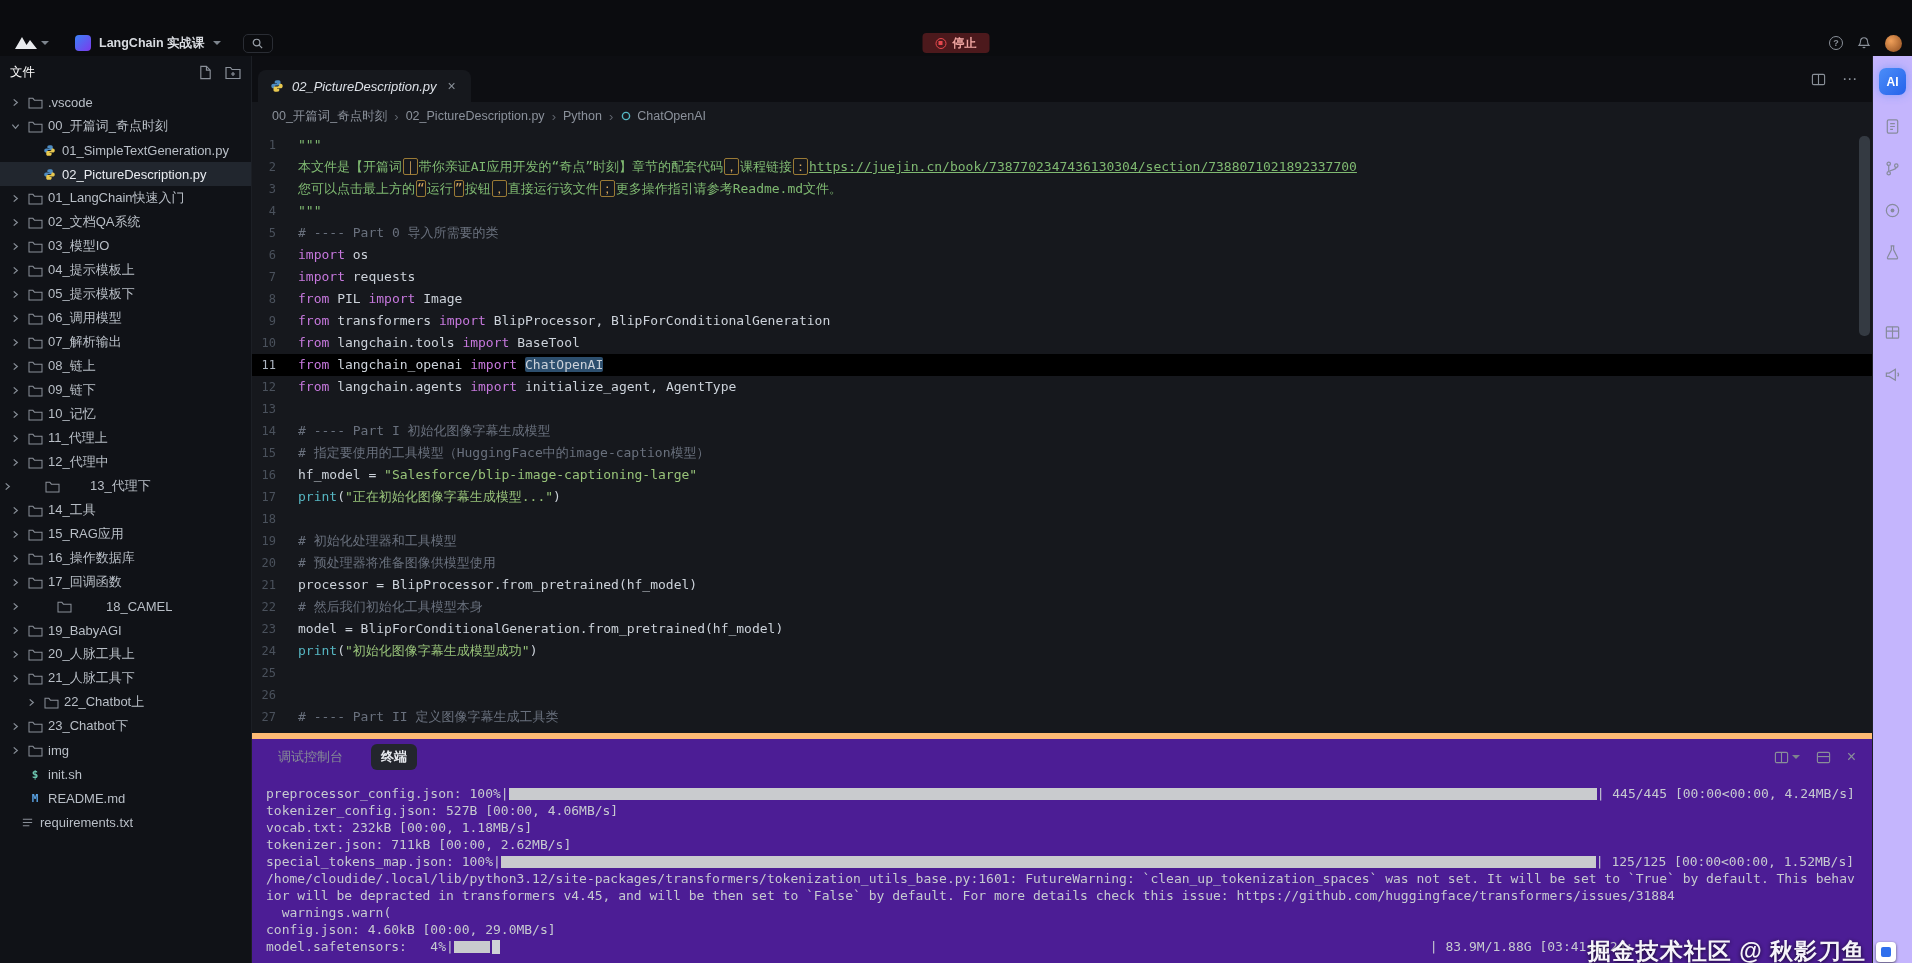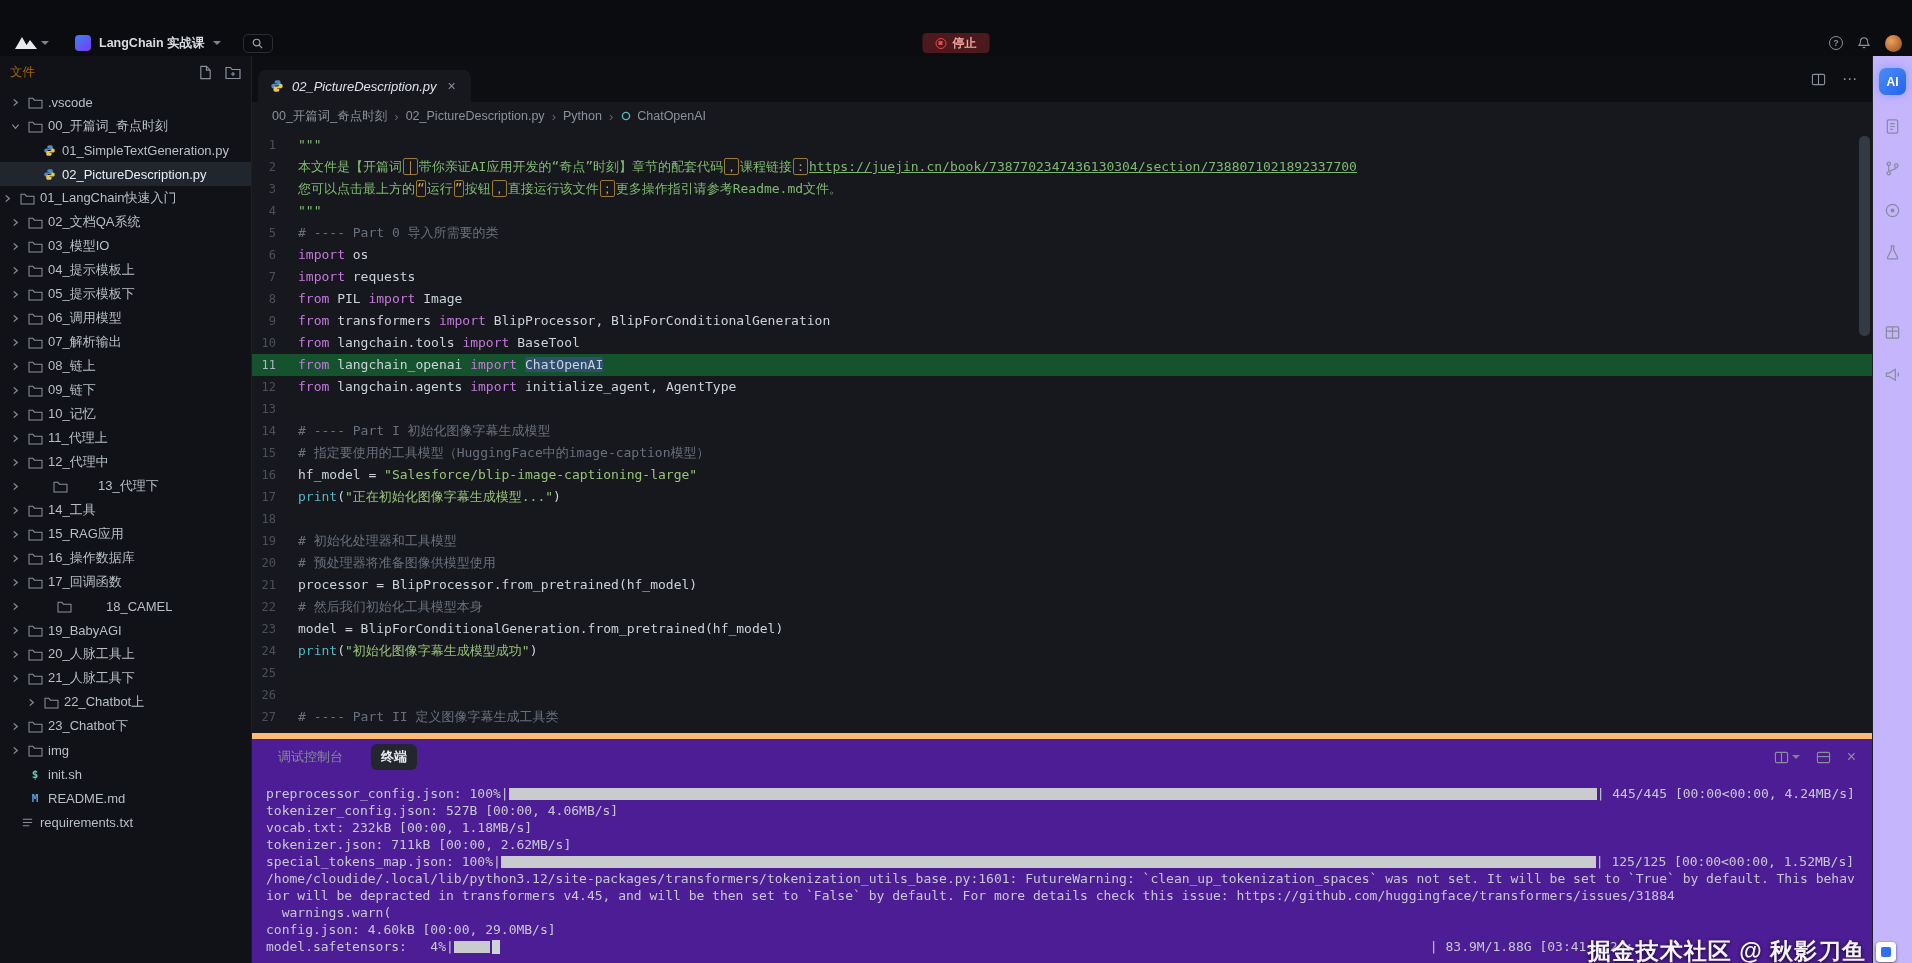--- a/index.html
+++ b/index.html
@@ -26,21 +26,21 @@
   .stop-label { color:#f1a6a2; font-size:12px; font-weight:700; }
   .tb-right { margin-left:auto; display:flex; align-items:center; gap:14px; }
   .help-circle { width:14px; height:14px; border:1.2px solid #8a9099; border-radius:50%; color:#8a9099; font-size:9px; display:flex; align-items:center; justify-content:center; font-weight:700; }
   .avatar { width:17px; height:17px; border-radius:50%; background:radial-gradient(circle at 35% 35%, #f0a05a, #8a4a1e); }
 
   
   .main { flex:1; display:flex; min-height:0; }
 
   
   .sidebar { width:252px; flex:none; background:#101217; border-right:1px solid #1c1f25; display:flex; flex-direction:column; }
-  .sb-header { height:32px; display:flex; align-items:center; padding:0 10px; color:#a16207; font-size:12.5px; }
+  .sb-header { height:32px; display:flex; align-items:center; padding:0 10px; color:#ffffff; font-size:12.5px; }
   .sb-header-icons { margin-left:auto; display:flex; gap:12px; align-items:center; }
   .sb-header-icons svg { cursor:pointer; }
   .file-tree { flex:1; overflow:hidden; padding-top:2px; }
   .frow { height:24px; display:flex; align-items:center; gap:5px; cursor:pointer; white-space:nowrap; color:#b9bfc7; font-size:13px; }
   .frow.selected { background:#21262e; color:#e9ecf1; }
   .frow .chev { width:14px; flex:none; display:flex; align-items:center; justify-content:center; }
   .frow .chev.down svg { transform:rotate(90deg); }
   .frow .ficon { width:16px; flex:none; display:flex; align-items:center; justify-content:center; }
   .ficon-txt { font-weight:700; font-size:11px; font-family:"DejaVu Sans Mono","Liberation Mono",monospace; }
   .frow .flabel { overflow:hidden; text-overflow:ellipsis; }
@@ -58,21 +58,21 @@
   .crumb { cursor:pointer; }
   .crumb-sep { color:#5f646d; font-size:13px; }
   .crumb-last { display:flex; align-items:center; gap:5px; }
 
   
   .code-area { flex:1; min-height:0; overflow:hidden; position:relative; padding-top:4px;
     font-family:"DejaVu Sans Mono","Liberation Mono",monospace; font-size:13px; }
   .code-line { display:flex; height:22px; line-height:22px; }
   .ln { width:46px; flex:none; text-align:right; padding-right:22px; color:#4a515c; font-size:12px; user-select:none; }
   .lc { flex:1; white-space:pre; color:#ccd2da; }
-  .code-line.current { background:#14532d; }
+  .code-line.current { background:#000000; }
   .code-line.current .ln { color:#aeb6c2; }
   .kw { color:#c678dd; }
   .doc { color:#7fb971; }
   .str { color:#98c379; }
   .com { color:#69707d; }
   .fn { color:#56b6c2; }
   .pl { color:#ccd2da; }
   .link { text-decoration:underline; }
   .box { border:1px solid #9a7a35; border-radius:2px; color:#d8a85f; margin:0 1px; }
   .sel { background:#2d4f6e; border-radius:2px; }
@@ -205,21 +205,21 @@
           <div class="frow selected" style="padding-left: 22px;">
             <span class="chev"></span>
             <span class="ficon">
               <svg width="13" height="13" viewBox="0 0 16 16">
                 <path d="M8 1.5c-2.2 0-2.6.9-2.6 1.9v1.4H8v.6H3.9c-1.3 0-2.4.9-2.4 2.6s1.1 2.6 2.4 2.6h1.5V9.1c0-1 .9-1.6 1.9-1.6h3c.9 0 1.7-.7 1.7-1.7V3.4c0-1-.7-1.9-2-1.9z" fill="#4e8cc2"></path>
                 <path d="M8 14.5c2.2 0 2.6-.9 2.6-1.9v-1.4H8v-.6h4.1c1.3 0 2.4-.9 2.4-2.6S13.4 5.4 12.1 5.4h-1.5v1.5c0 1-.9 1.6-1.9 1.6h-3c-.9 0-1.7.7-1.7 1.7v2.4c0 1 .7 1.9 2 1.9z" fill="#e8c84f"></path>
               </svg>
             </span>
             <span class="flabel">02_PictureDescription.py</span>
           </div>
-          <div class="frow" style="">
+          <div class="frow" style="padding-left: 8px;">
             <span class="chev">
               <svg width="9" height="9" viewBox="0 0 10 10">
                 <path d="M3 1.5 7 5 3 8.5" fill="none" stroke="#868d96" stroke-width="1.4"></path>
               </svg>
             </span>
             <span class="ficon">
               <svg width="15" height="13" viewBox="0 0 16 14">
                 <path d="M1 2.5h4.2l1.6 2H15v8.5H1z" fill="none" stroke="#8a9099" stroke-width="1.1"></path>
               </svg>
             </span>
@@ -361,21 +361,21 @@
                 <path d="M3 1.5 7 5 3 8.5" fill="none" stroke="#868d96" stroke-width="1.4"></path>
               </svg>
             </span>
             <span class="ficon">
               <svg width="15" height="13" viewBox="0 0 16 14">
                 <path d="M1 2.5h4.2l1.6 2H15v8.5H1z" fill="none" stroke="#8a9099" stroke-width="1.1"></path>
               </svg>
             </span>
             <span class="flabel">12_代理中</span>
           </div>
-          <div class="frow" style="padding-left: 8px; gap: 30px;">
+          <div class="frow" style=" gap: 30px;">
             <span class="chev">
               <svg width="9" height="9" viewBox="0 0 10 10">
                 <path d="M3 1.5 7 5 3 8.5" fill="none" stroke="#868d96" stroke-width="1.4"></path>
               </svg>
             </span>
             <span class="ficon">
               <svg width="15" height="13" viewBox="0 0 16 14">
                 <path d="M1 2.5h4.2l1.6 2H15v8.5H1z" fill="none" stroke="#8a9099" stroke-width="1.1"></path>
               </svg>
             </span>

